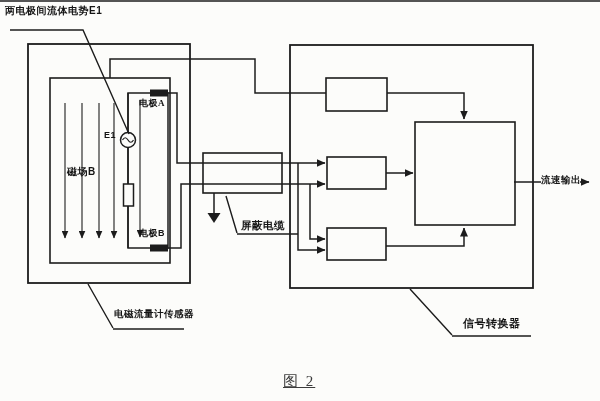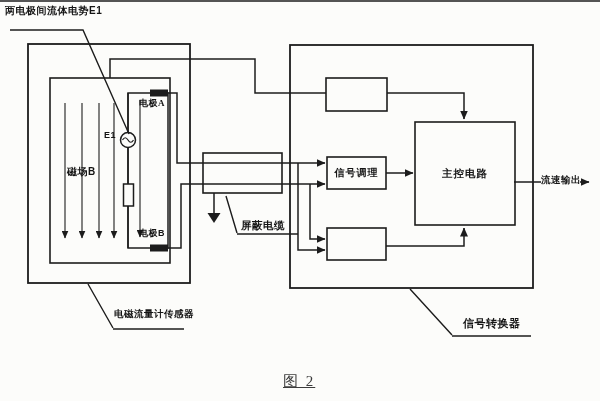--- a/index.html
+++ b/index.html
@@ -83,19 +83,17 @@
 
   <div class="lbl" style="left:139px;top:99px;font-size:9px;font-family:Liberation Serif, serif;">电极A</div>
   <div class="lbl" style="left:104px;top:131px;font-size:9px;">E1</div>
   <div class="lbl" style="left:67px;top:166px;font-size:10px;">磁场B</div>
   <div class="lbl" style="left:139px;top:229px;font-size:9px;">电极B</div>
 
   <div class="lbl" style="left:241px;top:220px;font-size:10.5px;">屏蔽电缆</div>
   <div class="lbl" style="left:114px;top:309px;font-size:9.5px;">电磁流量计传感器</div>
   <div class="lbl" style="left:463px;top:317px;font-size:11px;">信号转换器</div>
 
-  <div class="blk-lbl" style="left:327px;top:157px;width:59px;height:32px;font-size:10px;">信号调理</div>
-  <div class="blk-lbl" style="left:415px;top:122px;width:100px;height:103px;font-size:10.5px;">主控电路</div>
 
   <div class="lbl" style="left:541px;top:175px;font-size:9.5px;">流速输出</div>
 
   <div class="caption" style="left:283px;top:372px;font-size:15px;text-decoration:underline;">图 2</div>
 </div>
 
 </body></html>

